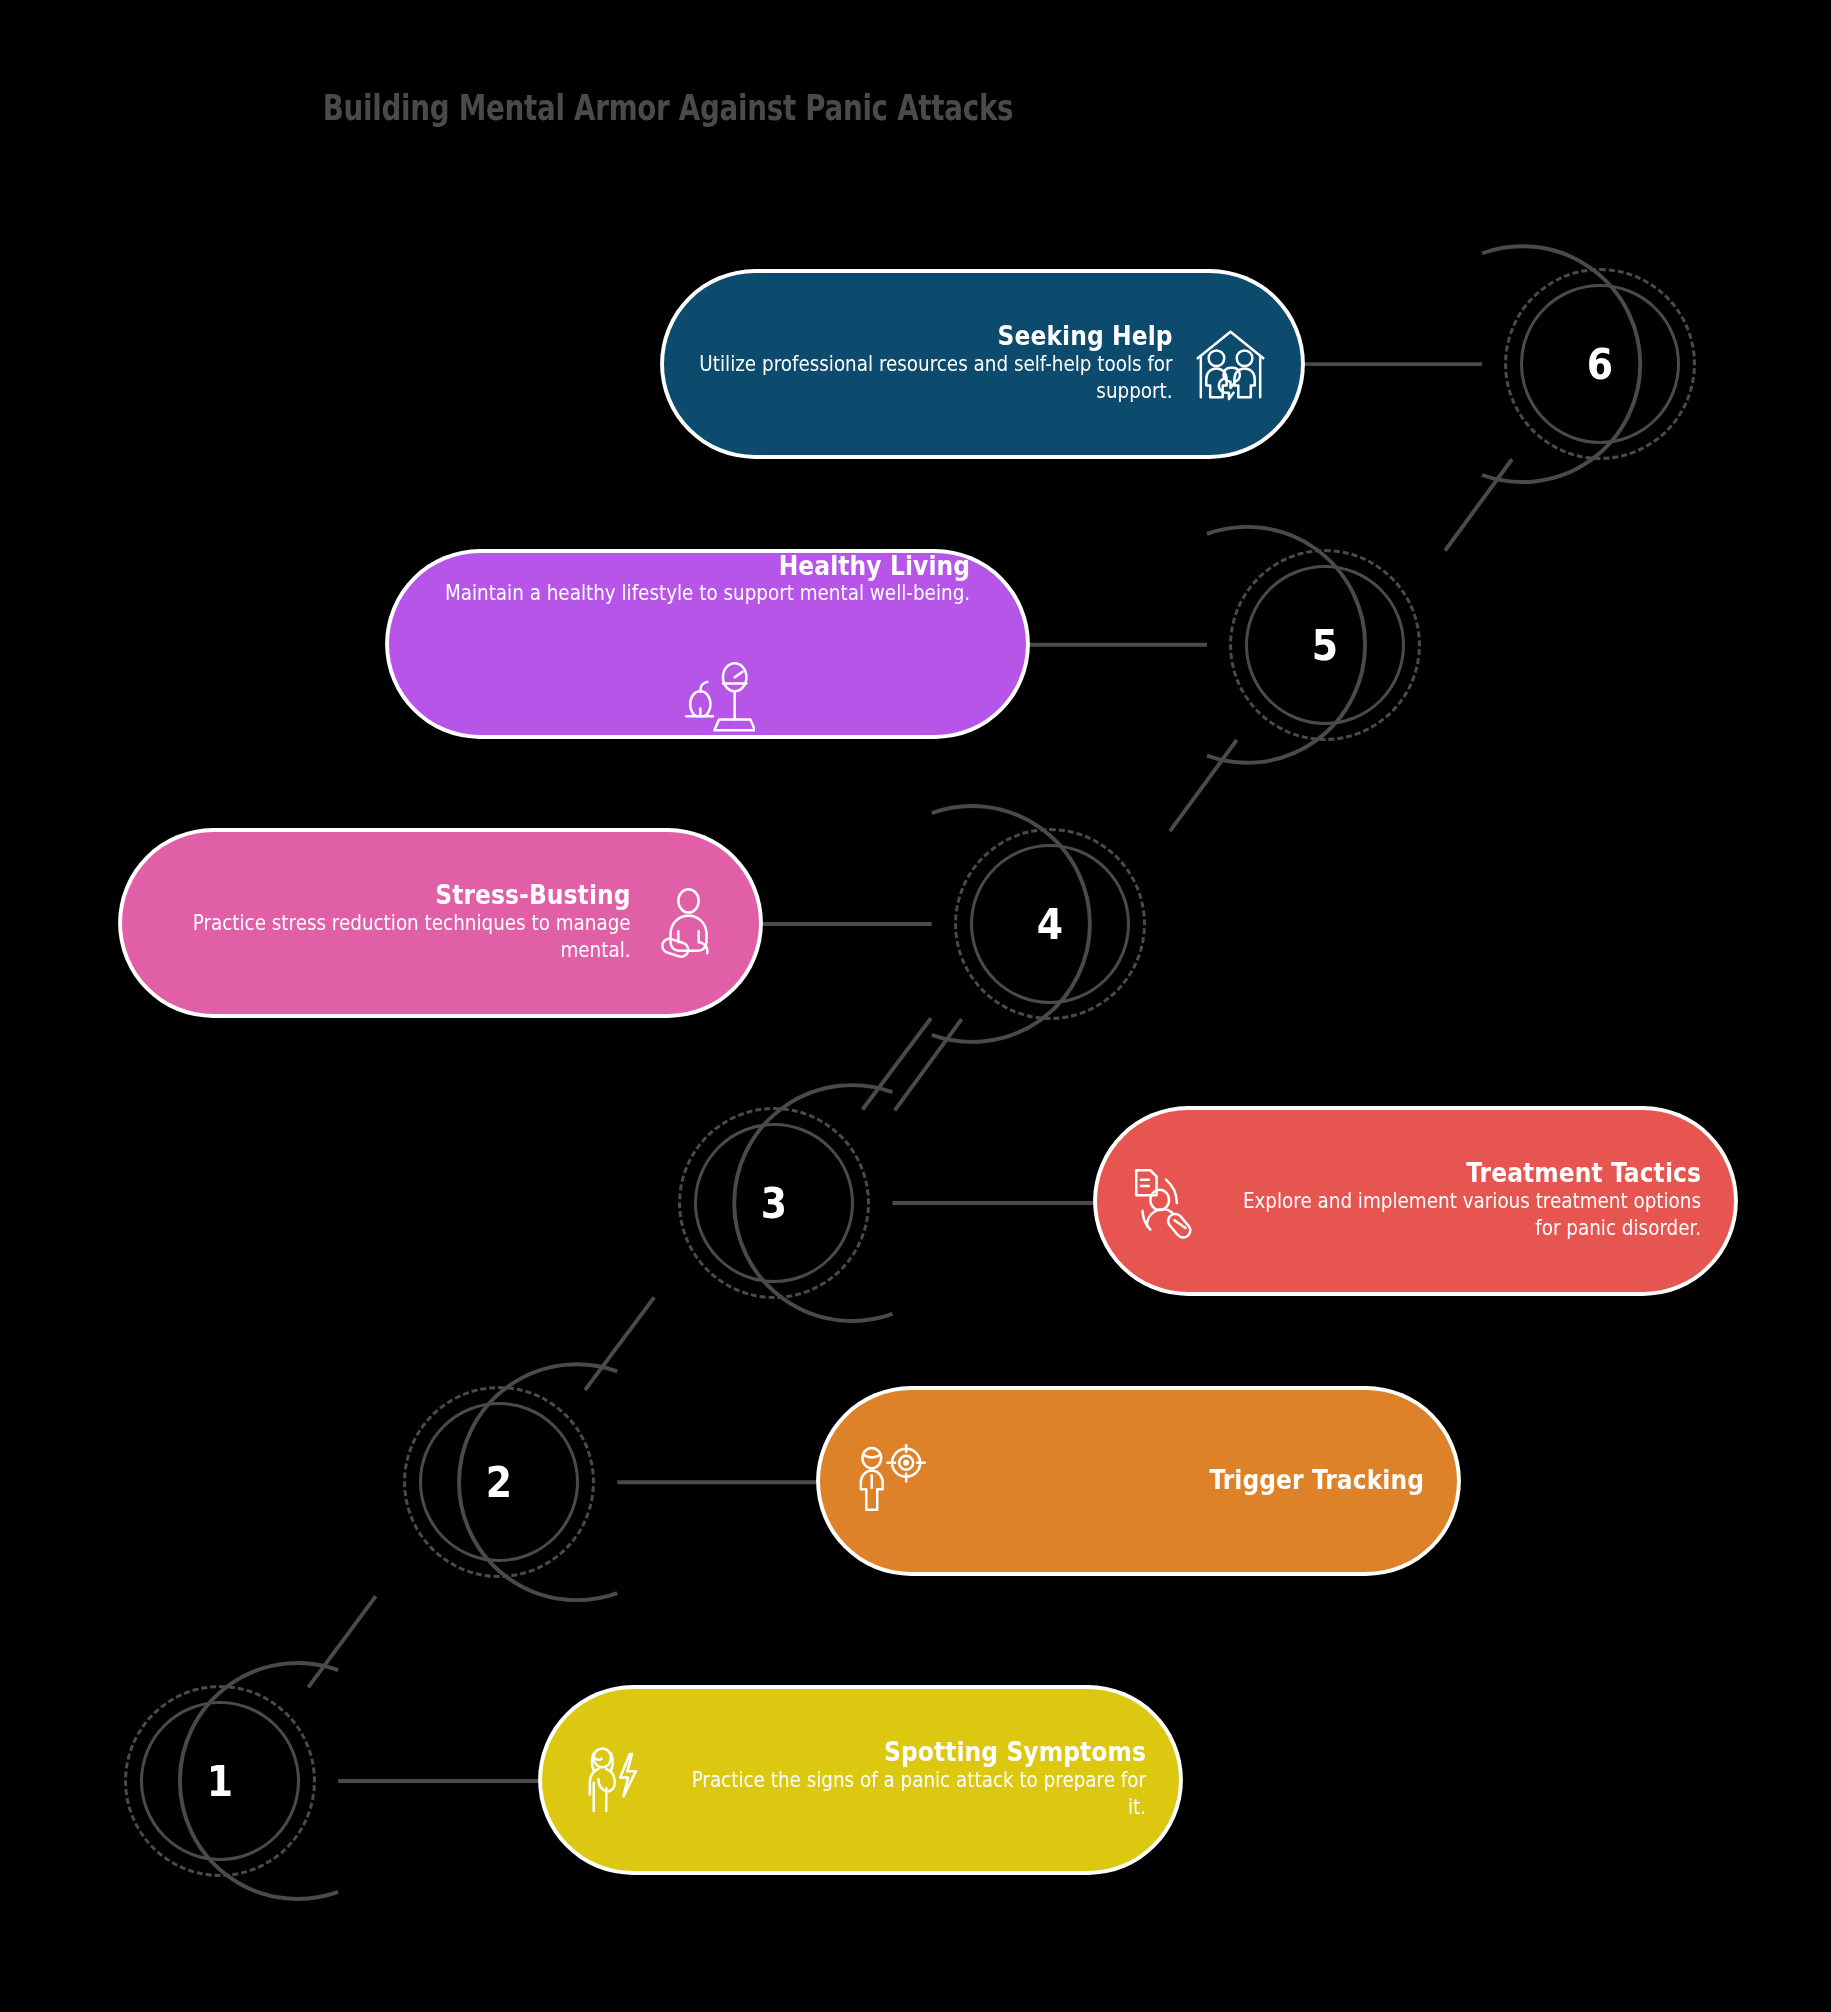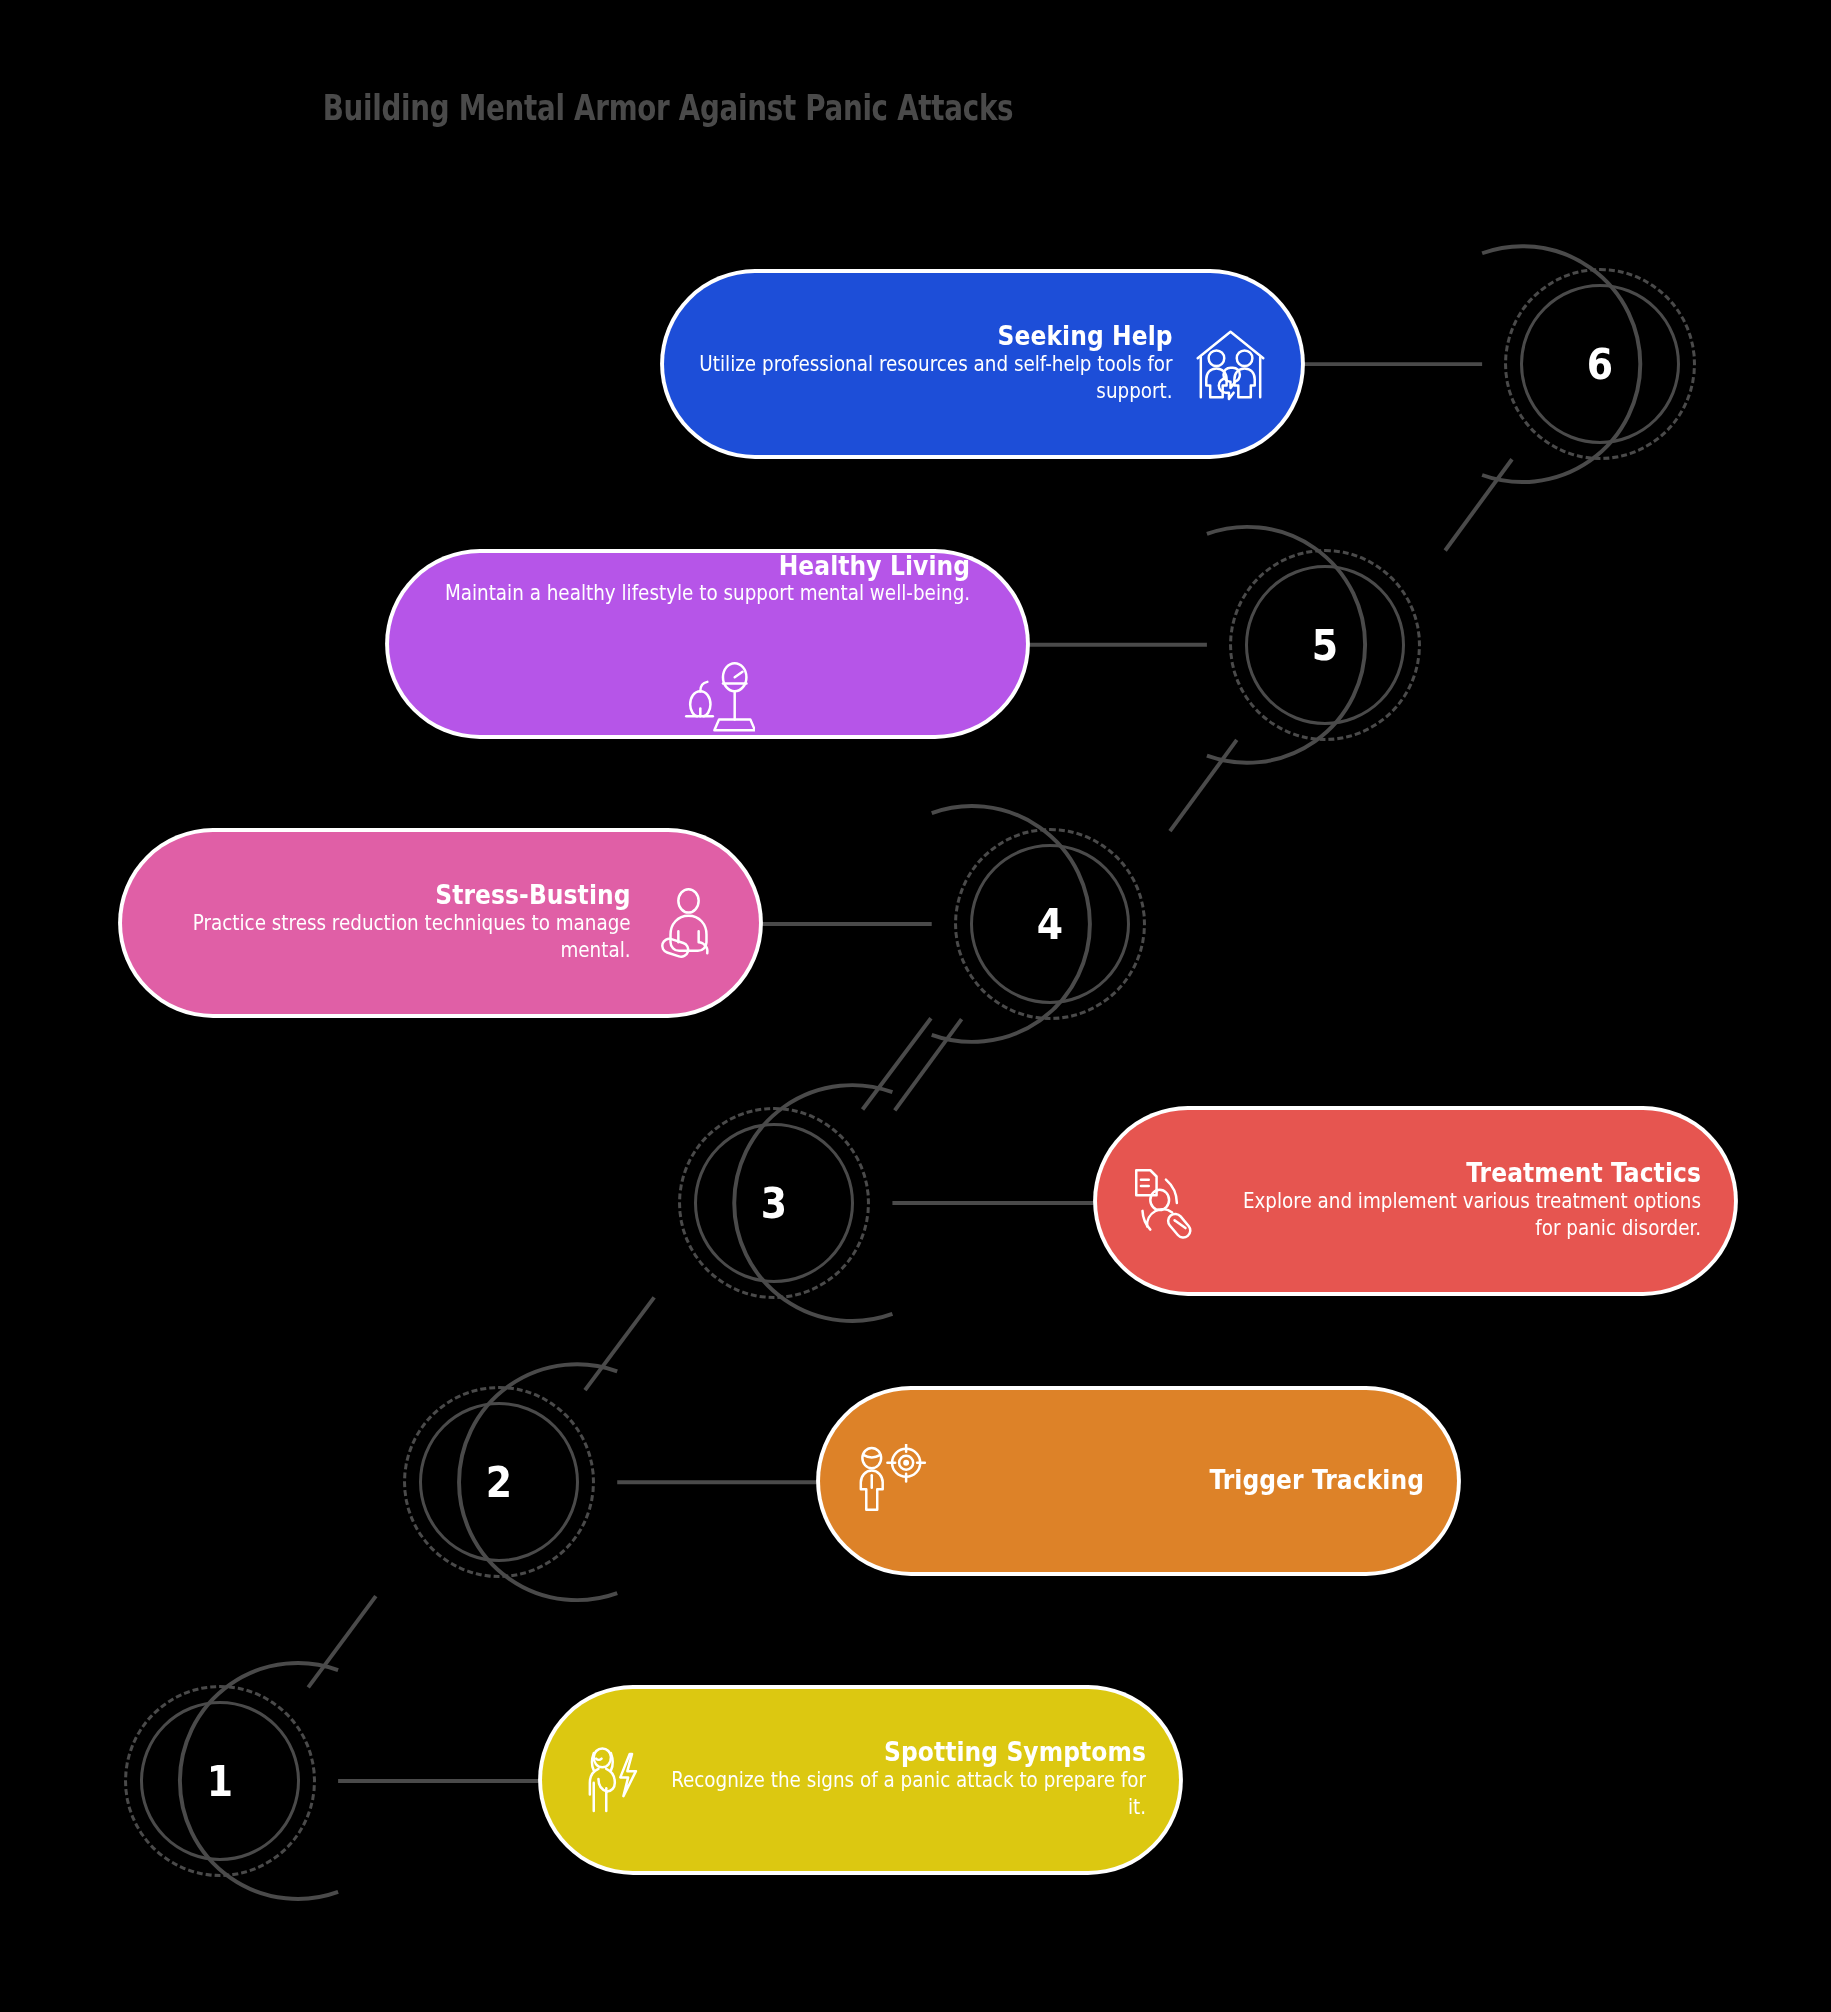--- a/index.html
+++ b/index.html
@@ -192,21 +192,21 @@
         <path d="M30 33c-7 3-11 10-11 18v15"></path>
         <path d="M40 33c7 3 11 10 11 18 0 6-4 11-10 11"></path>
         <path d="M24 51v36"></path>
         <path d="M40 58v29"></path>
         <path d="M30 46c0 8 4 14 11 16"></path>
         <path d="M70 14 58 44h10l-6 24 16-32H67l6-22z"></path>
       </svg>
     </span>
     <div class="txt">
       <div class="hd">Spotting Symptoms</div>
-      <div class="bd">Recognize the signs of a panic attack to prepare for it.</div>
+      <div class="bd">Practice the signs of a panic attack to prepare for it.</div>
     </div>
   </div>
 
   <div class="card align-left" style="left:820px; top:1390px; width:637px; height:182px; background:#dd8228;">
     <span class="ic">
       <svg viewBox="0 0 96 96" fill="none" stroke="#fff" stroke-width="3.2" stroke-linecap="round" stroke-linejoin="round">
         <ellipse cx="24" cy="18" rx="12" ry="13"></ellipse>
         <path d="M13 14c7 4 15 4 22 0"></path>
         <path d="M24 34c-8 0-14 7-14 15v9h7v26h14V58h7v-9c0-8-6-15-14-15z"></path>
         <path d="M24 40v16"></path>
@@ -270,21 +270,21 @@
         <path d="M50 76h40l6 14H44z"></path>
         <path d="M26 62v10"></path>
       </svg>
     </span>
     <div class="txt">
       <div class="hd">Healthy Living</div>
       <div class="bd">Maintain a healthy lifestyle to support mental well-being.</div>
     </div>
   </div>
 
-  <div class="card align-right" style="left:664px; top:273px; width:637px; height:182px; background:#1d4ed8;">
+  <div class="card align-right" style="left:664px; top:273px; width:637px; height:182px; background:#0c4a6e;">
     <span class="ic">
       <svg viewBox="0 0 96 96" fill="none" stroke="#fff" stroke-width="3.2" stroke-linecap="round" stroke-linejoin="round">
         <path d="M6 40L48 6l42 34"></path>
         <path d="M10 38v52M86 38v52"></path>
         <circle cx="30" cy="40" r="10"></circle>
         <path d="M30 53c-8 0-13 6-13 14v8h5v15h16V75h5v-8c0-8-5-14-13-14z"></path>
         <circle cx="66" cy="40" r="10"></circle>
         <path d="M66 53c-8 0-13 6-13 14v8h5v15h16V75h5v-8c0-8-5-14-13-14z"></path>
         <path d="M48 52c-5 0-9 4-9 9s4 9 9 9v8l6-8c4-2 6-5 6-9 0-5-4-9-9-9z"></path>
         <path d="M42 66c-5 0-9 4-9 9s4 9 9 9h4v8l6-8"></path>

